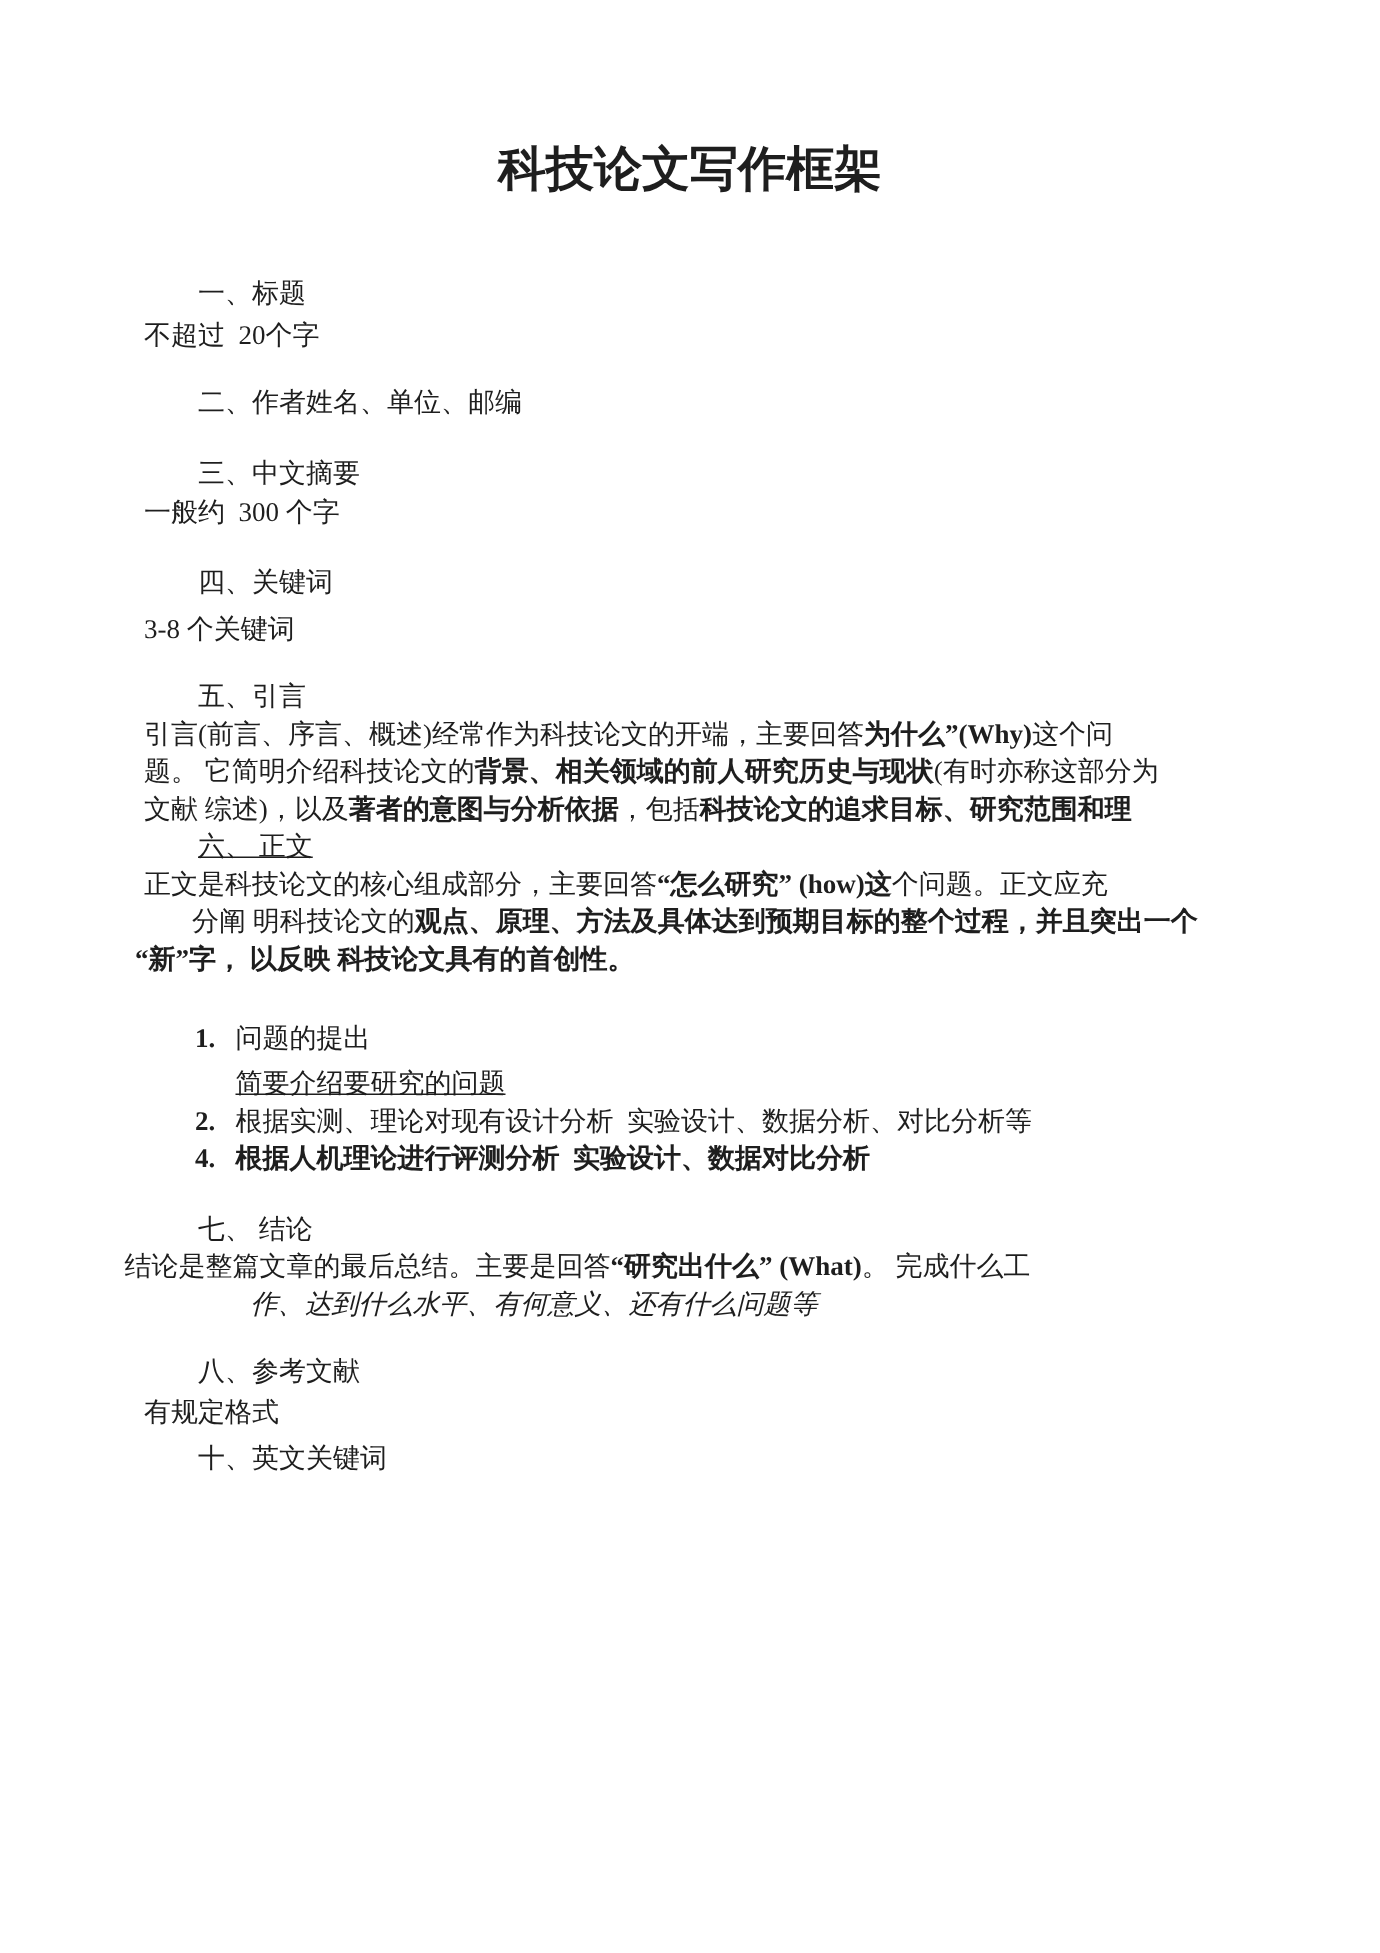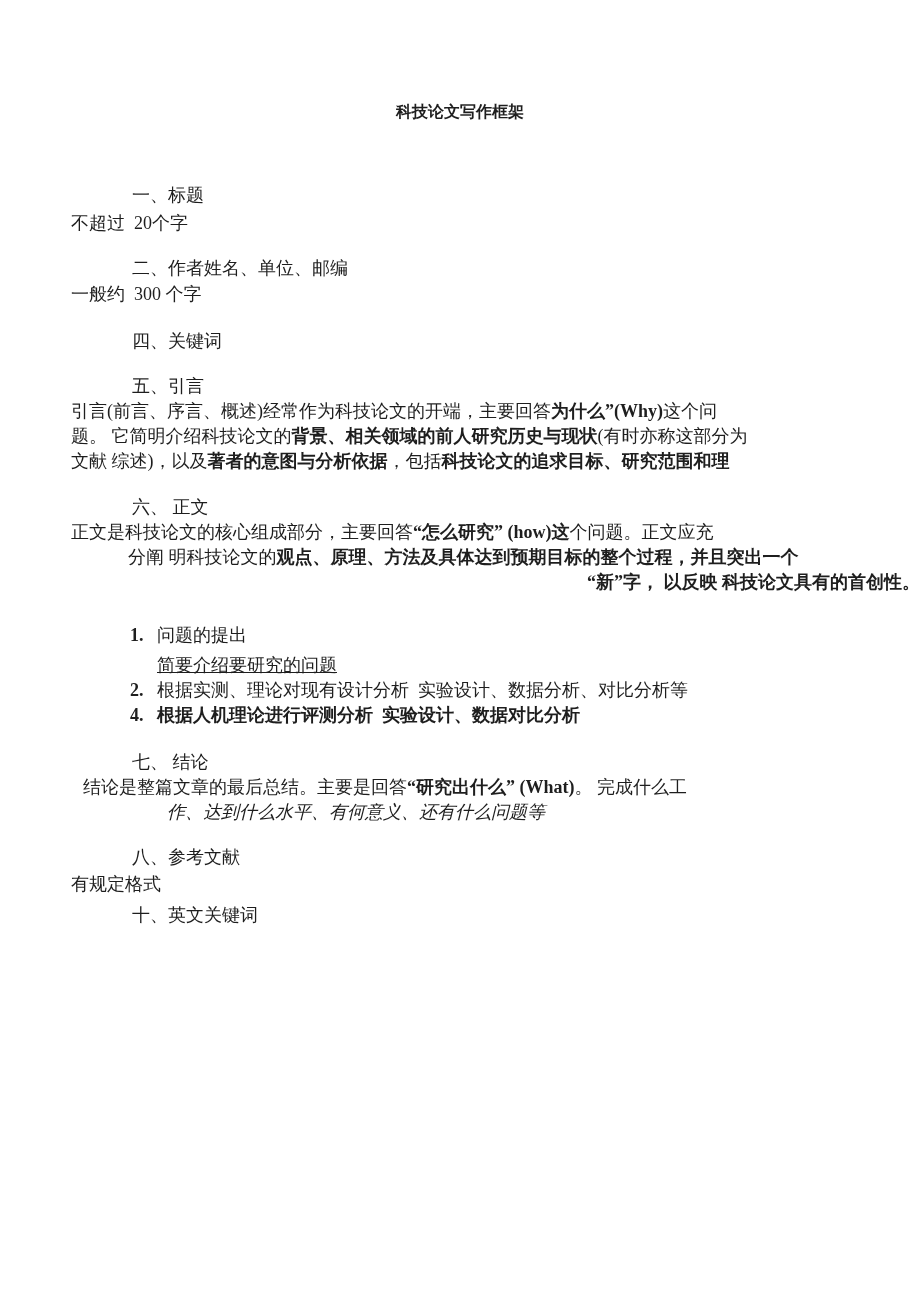--- a/index.html
+++ b/index.html
@@ -3,45 +3,47 @@
 <meta charset="utf-8">
 <style>
   html,body{margin:0;padding:0;}
   body{
     width:920px;height:1302px;background:#ffffff;overflow:hidden;
     font-family:"Liberation Serif","DejaVu Serif",serif;
     font-size:18px;line-height:25px;color:#1e1e1e;
   }
   .page{padding-top:97px;width:920px;box-sizing:border-box;}
   .line{white-space:pre-wrap;}
-  .t{font-size:16px;line-height:30px;text-align:center;font-weight:bold;}
+  .t{font-size:32px;line-height:30px;text-align:center;font-weight:bold;}
   .h  {margin-left:132px;}
-  .b1 {margin-left:71px;}
+  .b1 {margin-left:96px;}
   .p6b{margin-left:128px;}
-  .p6c{margin-left:64px;text-align:right;}
+  .p6c{margin-left:90px;}
   .li {margin-left:130px;}
   .lis{margin-left:157px;text-decoration:underline;}
   .p7a{margin-left:83px;}
   .p7b{margin-left:167px;font-style:italic;}
   .num{display:inline-block;width:27px;font-weight:bold;}
   .bseg{font-weight:bold;}
   .g0{margin-top:0;} .g1{margin-top:1px;} .g2{margin-top:2px;} .g3{margin-top:3px;}
-  .g5{margin-top:5px;} .g6{margin-top:6px;} .g20{margin-top:20px;} .g21{margin-top:21px;}
+  .g5{margin-top:5px;} .g6{margin-top:6px;} .g20{margin-top:20px;} .g21{text-decoration:underline;}
   .g22{margin-top:22px;} .g28{margin-top:28px;} .g40{margin-top:56px;} .g47{margin-top:47px;}
 </style>
 </head>
 <body>
 
 <div class="page">
     <div class="line t"><span class="bseg">科技论文写作框架</span></div>
     <div class="line h g40"><span class=" lab">一、</span><span class="">标题</span></div>
     <div class="line b1 g3"><span class="">不超过  20个字</span></div>
     <div class="line h g20"><span class=" lab">二、</span><span class="">作者姓名、单位、邮编</span></div>
+    <div class="line h g22"><span class=" lab">三、</span><span class="">中文摘要</span></div>
     <div class="line b1 g1"><span class="">一般约  300 个字</span></div>
     <div class="line h g22"><span class=" lab">四、</span><span class="">关键词</span></div>
+    <div class="line b1 g6"><span class="">3-8 个关键词</span></div>
     <div class="line h g20"><span class=" lab">五、</span><span class="">引言</span></div>
     <div class="line b1 g0"><span class="">引言(前言、序言、概述)经常作为科技论文的开端，主要回答</span><span class="bseg">为什么”(Why)</span><span class="">这个问</span></div>
     <div class="line b1 g0"><span class="">题。 它简明介绍科技论文的</span><span class="bseg">背景、相关领域的前人研究历史与现状</span><span class="">(有时亦称这部分为</span></div>
     <div class="line b1 g0"><span class="">文献 综述)，以及</span><span class="bseg">著者的意图与分析依据</span><span class="">，包括</span><span class="bseg">科技论文的追求目标、研究范围和理</span></div>
     <div class="line h g21"><span class=" lab">六、</span><span class=""> 正文</span></div>
     <div class="line b1 g0"><span class="">正文是科技论文的核心组成部分，主要回答</span><span class="bseg">“怎么研究” (how)这</span><span class="">个问题。正文应充</span></div>
     <div class="line p6b g0"><span class="">分阐 明科技论文的</span><span class="bseg">观点、原理、方法及具体达到预期目标的整个过程，并且突出一个</span></div>
     <div class="line p6c g0"><span class="bseg">“新”字， 以反映 科技论文具有的首创性。</span></div>
     <div class="line li g28"><span class=" num">1.</span><span class="">问题的提出</span></div>
     <div class="line lis g5"><span class="">简要介绍要研究的问题</span></div>

